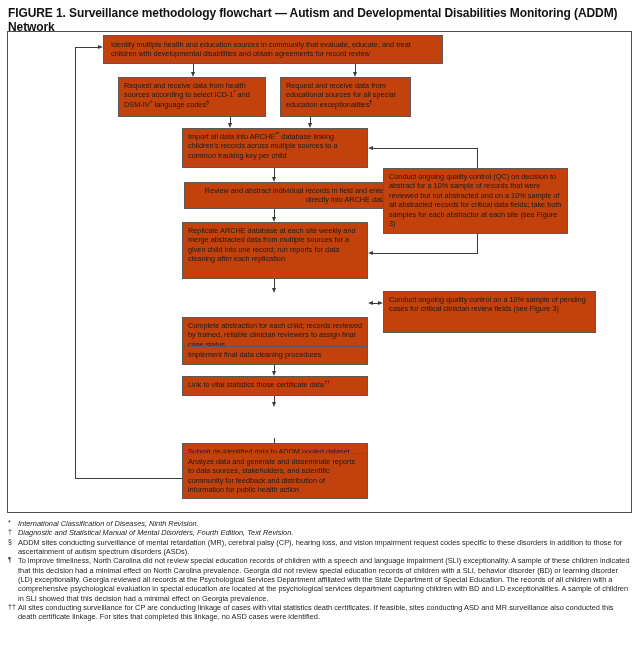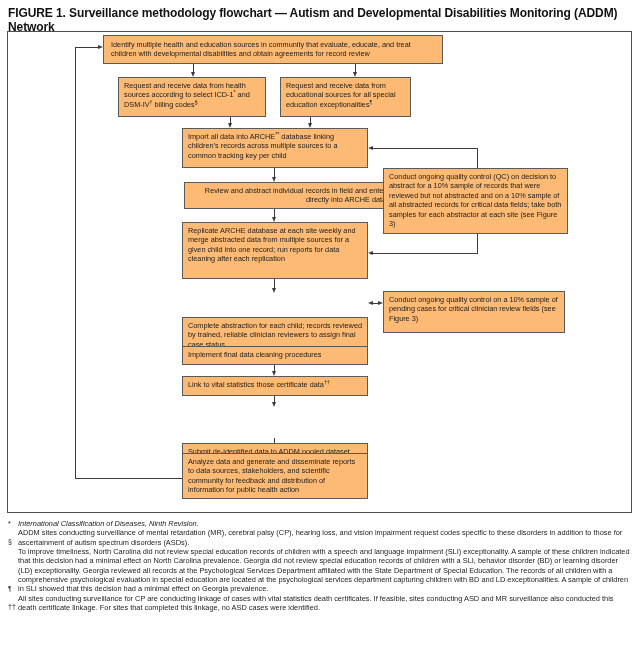--- a/index.html
+++ b/index.html
@@ -2,36 +2,36 @@
 <html><head>
 <meta charset="utf-8">
 <style>
   html,body{margin:0;padding:0;background:#fff;}
   body{width:640px;height:659px;position:relative;overflow:hidden;
        font-family:"Liberation Sans","DejaVu Sans",sans-serif;color:#1a1a1a;
        -webkit-font-smoothing:antialiased;}
   .title{position:absolute;left:8px;top:6px;width:626px;font-size:12px;font-weight:bold;
          letter-spacing:-0.1px;color:#111;}
   .frame{position:absolute;border:1px solid #4f4f4f;background:transparent;}
-  .box{position:absolute;border:1px solid #5a5a5a;background:#fdba74;font-size:7.3px;
+  .box{position:absolute;border:1px solid #5a5a5a;background:#c2410c;font-size:7.3px;
        line-height:1.3;padding:3px 5px;box-sizing:border-box;color:#1c1c1c;}
   .box sup{font-size:5.3px;line-height:0;vertical-align:super;}
   .hline,.vline{position:absolute;background:#3a3a3a;}
   .hline{height:1px;}
   .vline{width:1px;}
   .tri{position:absolute;width:0;height:0;}
   .tri-down{border-left:2.5px solid transparent;border-right:2.5px solid transparent;
             border-top:5px solid #3a3a3a;}
   .tri-left{border-top:2.5px solid transparent;border-bottom:2.5px solid transparent;
             border-right:5px solid #3a3a3a;}
   .tri-right{border-top:2.5px solid transparent;border-bottom:2.5px solid transparent;
              border-left:5px solid #3a3a3a;}
   .footnotes{position:absolute;left:8px;top:519px;width:626px;font-size:7.4px;
              line-height:1.26;color:#1c1c1c;}
-  .fn-row{display:flex;align-items:flex-end;}
+  .fn-row{display:flex;align-items:flex-start;}
   .fn-marker{flex:0 0 10px;font-size:7px;padding-top:0;}
   .fn-text{flex:1;}
   .italic{font-style:italic;}
 </style>
 </head>
 <body>
 
 <div class="title">FIGURE 1. Surveillance methodology flowchart — Autism and Developmental Disabilities Monitoring (ADDM) Network</div>
 
 <div class="frame" style="left:7px;top:31px;width:623px;height:480px;"></div>
@@ -72,21 +72,21 @@
 <div class="vline" style="left:477px;top:234px;height:20px;"></div>
 <div class="hline" style="left:373px;top:253px;width:105px;"></div>
 <div class="tri tri-left" style="left:368px;top:250.5px;"></div>
 
 <div class="hline" style="left:373px;top:303px;width:5px;"></div>
 <div class="tri tri-left" style="left:368px;top:300.5px;"></div>
 <div class="tri tri-right" style="left:378px;top:300.5px;"></div>
 
 <div class="box" style="left:103px;top:35px;width:340px;height:29px;padding:4px 7px;">Identify multiple health and education sources in community that evaluate, educate, and treat children with developmental disabilities and obtain agreements for record review</div>
 
-<div class="box" style="left:118px;top:77px;width:148px;height:40px;"><span>Request and receive data from health sources according to select ICD-1</span><sup>*</sup><span> and DSM-IV</span><sup>†</sup><span> billing codes</span><sup>§</sup></div>
+<div class="box" style="left:118px;top:77px;width:148px;height:40px;"><span>Request and receive data from health sources according to select ICD-1</span><sup>*</sup><span> and DSM-IV</span><sup>†</sup><span> language codes</span><sup>§</sup></div>
 
 <div class="box" style="left:280px;top:77px;width:131px;height:40px;"><span>Request and receive data from educational sources for all special education exceptionalities</span><sup>¶</sup></div>
 
 <div class="box" style="left:182px;top:128px;width:186px;height:40px;"><span>Import all data into ARCHE</span><sup>**</sup><span> database linking children’s records across multiple sources to a common tracking key per child</span></div>
 
 <div class="box" style="left:184px;top:182px;width:224px;height:27px;text-align:right;">Review and abstract individual records in field and enter data directly into ARCHE database</div>
 
 <div class="box" style="left:182px;top:222px;width:186px;height:57px;">Replicate ARCHE database at each site weekly and merge abstracted data from multiple sources for a given child into one record; run reports for data cleaning after each replication</div>
 
 <div class="box" style="left:182px;top:293px;width:186px;height:39px;margin-top:24px;">Complete abstraction for each child; records reviewed by trained, reliable clinician reviewers to assign final case status</div>
@@ -94,26 +94,30 @@
 <div class="box" style="left:182px;top:346px;width:186px;height:19px;">Implement final data cleaning procedures</div>
 
 <div class="box" style="left:182px;top:376px;width:186px;height:20px;"><span>Link to vital statistics those certificate data</span><sup>††</sup></div>
 
 <div class="box" style="left:182px;top:407px;width:186px;height:31px;margin-top:36px;">Submit de-identified data to ADDM pooled dataset</div>
 
 <div class="box" style="left:182px;top:453px;width:186px;height:46px;">Analyze data and generate and disseminate reports to data sources, stakeholders, and scientific community for feedback and distribution of information for public health action</div>
 
 <div class="box" style="left:383px;top:168px;width:185px;height:66px;">Conduct ongoing quality control (QC) on decision to abstract for a 10% sample of records that were reviewed but not abstracted and on a 10% sample of all abstracted records for critical data fields; take both samples for each abstractor at each site (see Figure 3)</div>
 
-<div class="box" style="left:383px;top:291px;width:182px;height:42px;">Conduct ongoing quality control on a 10% sample of pending cases for critical clinician review fields (see Figure 3)</div>
+<div class="box" style="left:383px;top:291px;width:213px;height:42px;">Conduct ongoing quality control on a 10% sample of pending cases for critical clinician review fields (see Figure 3)</div>
 
 <div class="footnotes">
   <div class="fn-row">
     <span class="fn-marker">*</span>
     <span class="fn-text italic">International Classification of Diseases, Ninth Revision.</span>
+  </div>
+  <div class="fn-row">
+    <span class="fn-marker">†</span>
+    <span class="fn-text italic">Diagnostic and Statistical Manual of Mental Disorders, Fourth Edition, Text Revision.</span>
   </div>
   <div class="fn-row">
     <span class="fn-marker">§</span>
     <span class="fn-text">ADDM sites conducting surveillance of mental retardation (MR), cerebral palsy (CP), hearing loss, and vision impairment request codes specific to these disorders in addition to those for ascertainment of autism spectrum disorders (ASDs).</span>
   </div>
   <div class="fn-row">
     <span class="fn-marker">¶</span>
     <span class="fn-text">To improve timeliness, North Carolina did not review special education records of children with a speech and language impairment (SLI) exceptionality. A sample of these children indicated that this decision had a minimal effect on North Carolina prevalence. Georgia did not review special education records of children with a SLI, behavior disorder (BD) or learning disorder (LD) exceptionality. Georgia reviewed all records at the Psychological Services Department affiliated with the State Department of Special Education. The records of all children with a comprehensive psychological evaluation in special education are located at the psychological services department capturing children with BD and LD exceptionalities. A sample of children in SLI showed that this decision had a minimal effect on Georgia prevalence.</span>
   </div>
   <div class="fn-row">

